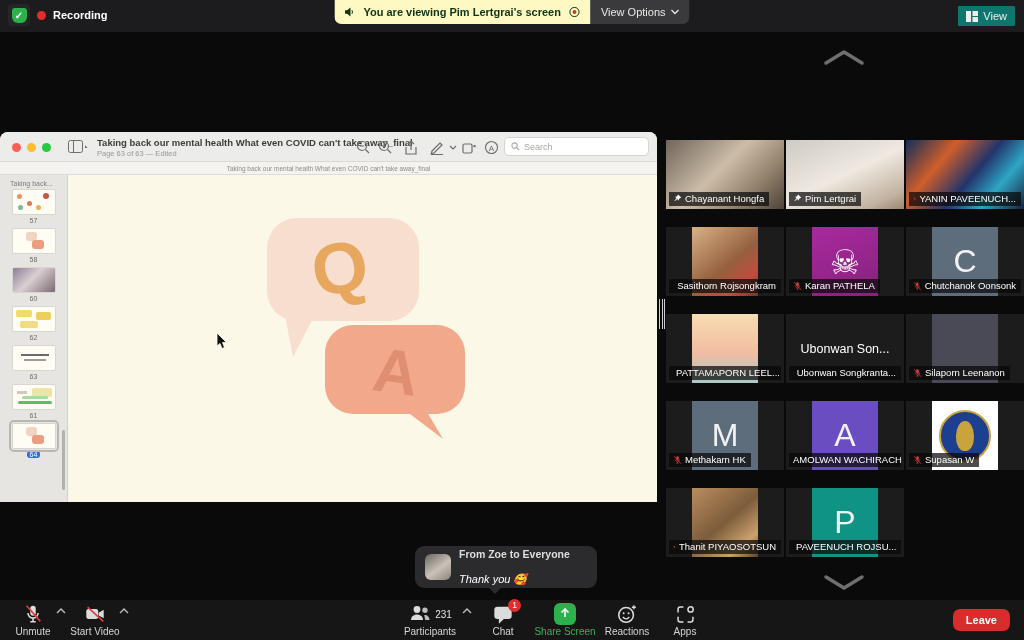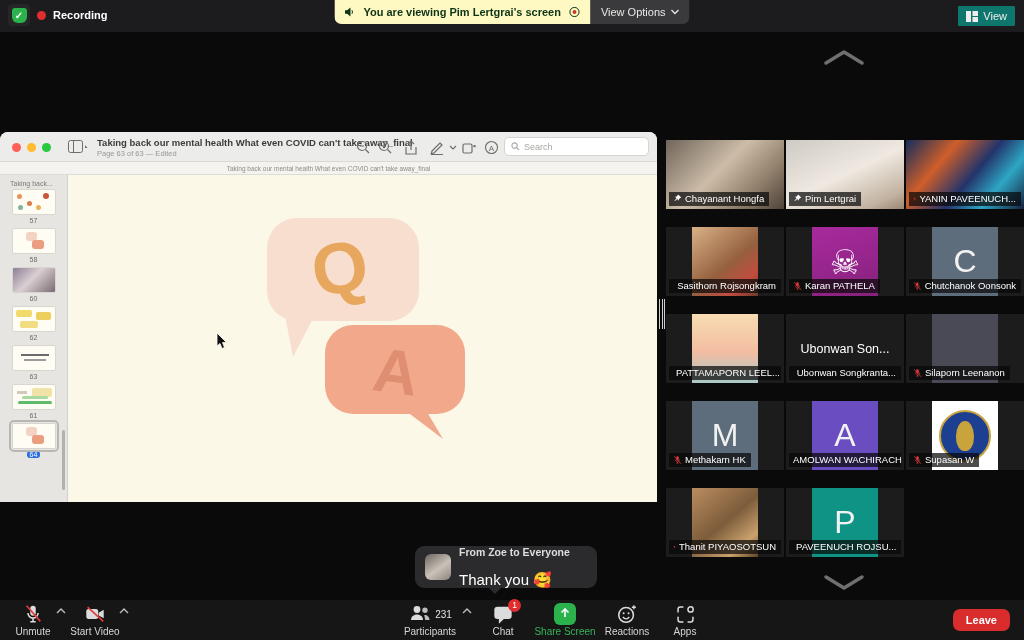--- a/index.html
+++ b/index.html
@@ -63,21 +63,21 @@
   .logo-core{width:18px;height:30px;background:#c9a33c;border-radius:50% 50% 45% 45%;}
   .nlabel{position:absolute;left:3px;bottom:3px;max-width:112px;display:flex;align-items:center;gap:3px;background:rgba(8,8,8,.72);padding:1px 5px 2px 4px;color:#fff;font-size:9.5px;white-space:nowrap;overflow:hidden;}
   .sep-handle{position:absolute;left:659px;top:299px;width:6px;height:30px;display:flex;justify-content:space-between;}
   .sep-handle i{width:1px;background:#cfcfcf;}
 
   
   .chatpop{position:absolute;left:415px;top:546px;width:182px;height:42px;background:#2b2b2d;border-radius:9px;display:flex;align-items:center;gap:8px;padding:0 10px;}
   .chatpop:after{content:"";position:absolute;left:74px;bottom:-6px;border:6px solid transparent;border-top-color:#2b2b2d;border-bottom:0;}
   .chat-avatar{width:26px;height:26px;border-radius:6px;background:linear-gradient(145deg,#6a655f,#c9c2b8 55%,#8b847a);flex:0 0 auto;}
   .chat-title{color:#dedede;font-size:10.5px;margin-bottom:13px;font-weight:bold;}
-  .chat-msg{color:#fff;font-size:15px;}
+  .chat-msg{color:#fff;font-size:11px;font-style:italic;}
 
   
   .toolbar{position:absolute;left:0;bottom:0;width:1024px;height:40px;background:#161617;}
   .tb-item{position:absolute;top:3px;display:flex;flex-direction:column;align-items:center;width:70px;}
   .tb-ico{height:22px;display:flex;align-items:center;justify-content:center;position:relative;}
   .tb-label{font-size:10px;color:#d6d6d6;margin-top:1px;white-space:nowrap;text-align:right;}
   .tb-label.green{color:#35b45b;}
   .tb-caret{position:absolute;top:8px;}
   .count{color:#e6e6e6;font-size:10px;margin-left:3px;}
   .badge-red{position:absolute;top:-4px;right:-7px;min-width:13px;height:13px;background:#e02e2e;border-radius:7px;color:#fff;font-size:8.5px;line-height:13px;text-align:center;padding:0 2px;}

